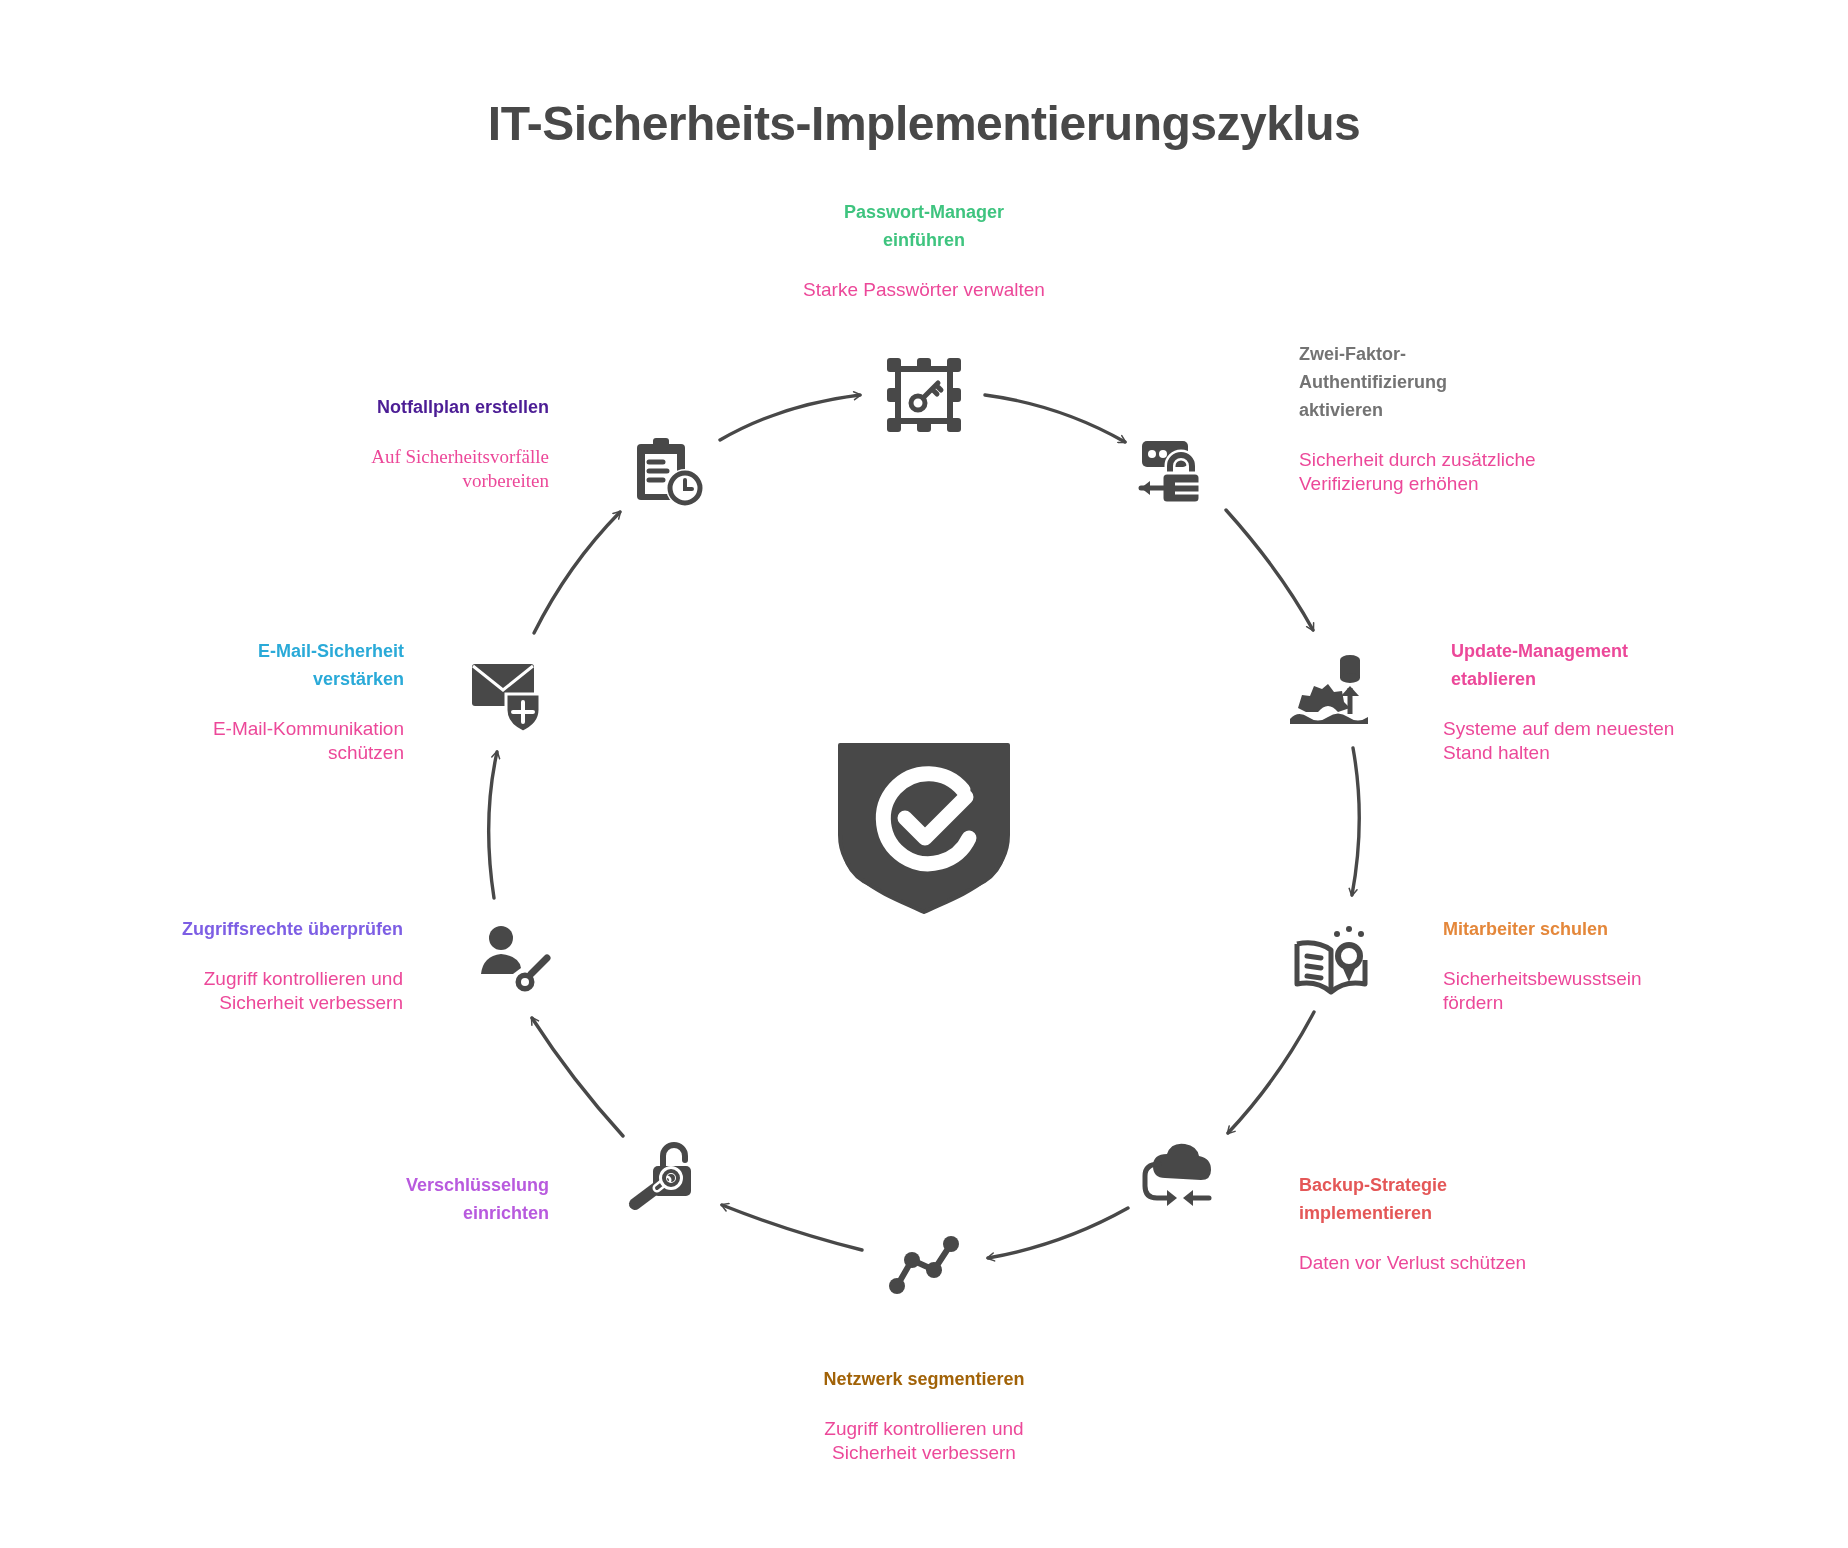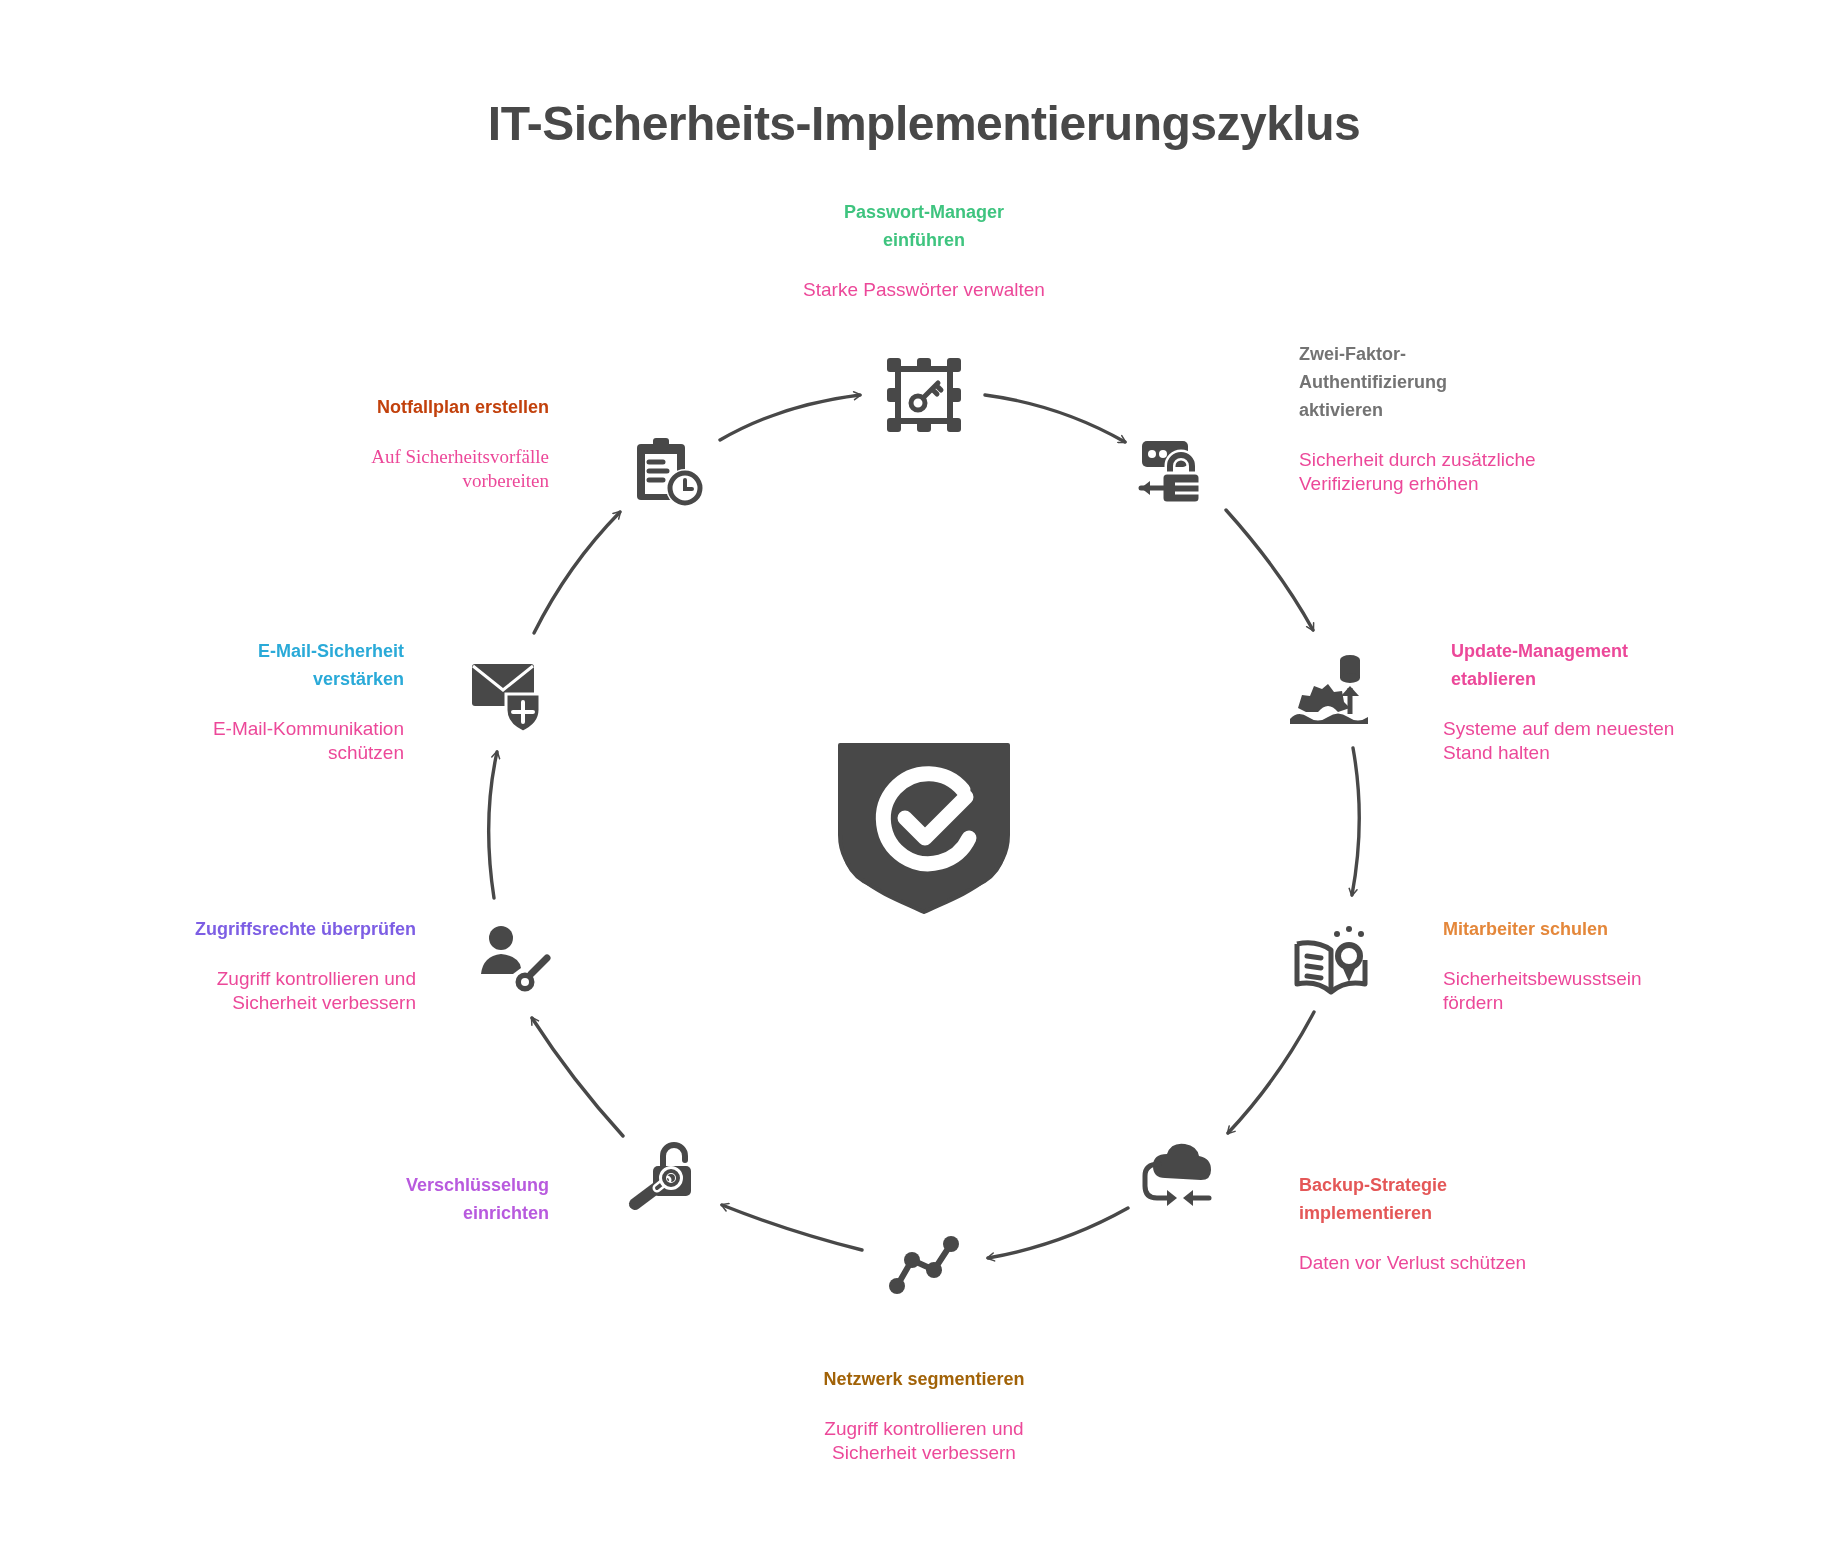--- a/index.html
+++ b/index.html
@@ -195,33 +195,33 @@
   <div class="desc" style="width:230px; margin-left:50px;">Zugriff kontrollieren und Sicherheit verbessern</div>
 </div>
 
 <div class="label left" style="left:249px; top:1171px; width:300px;">
   <div class="head" style="color:#b85ade;">
     <div>Verschlüsselung</div>
     <div>einrichten</div>
   </div>
 </div>
 
-<div class="label left" style="left:96px; top:915px; width:320px;">
+<div class="label left" style="left:83px; top:915px; width:320px;">
   <div class="head" style="color:#7d5ee4;">
     <div>Zugriffsrechte überprüfen</div>
   </div>
   <div class="desc" style="width:230px; margin-left:90px;">Zugriff kontrollieren und Sicherheit verbessern</div>
 </div>
 
 <div class="label left" style="left:104px; top:637px; width:300px;">
   <div class="head" style="color:#2aaad8;">
     <div>E-Mail-Sicherheit</div>
     <div>verstärken</div>
   </div>
   <div class="desc" style="width:220px; margin-left:80px;">E-Mail-Kommunikation schützen</div>
 </div>
 
 <div class="label left" style="left:249px; top:393px; width:300px;">
-  <div class="head" style="color:#c2410c;">
+  <div class="head" style="color:#4c1d95;">
     <div>Notfallplan erstellen</div>
   </div>
   <div class="desc" style="width:220px; margin-left:80px;font-family:Liberation Serif, serif;">Auf Sicherheitsvorfälle vorbereiten</div>
 </div>
 
 </body></html>

